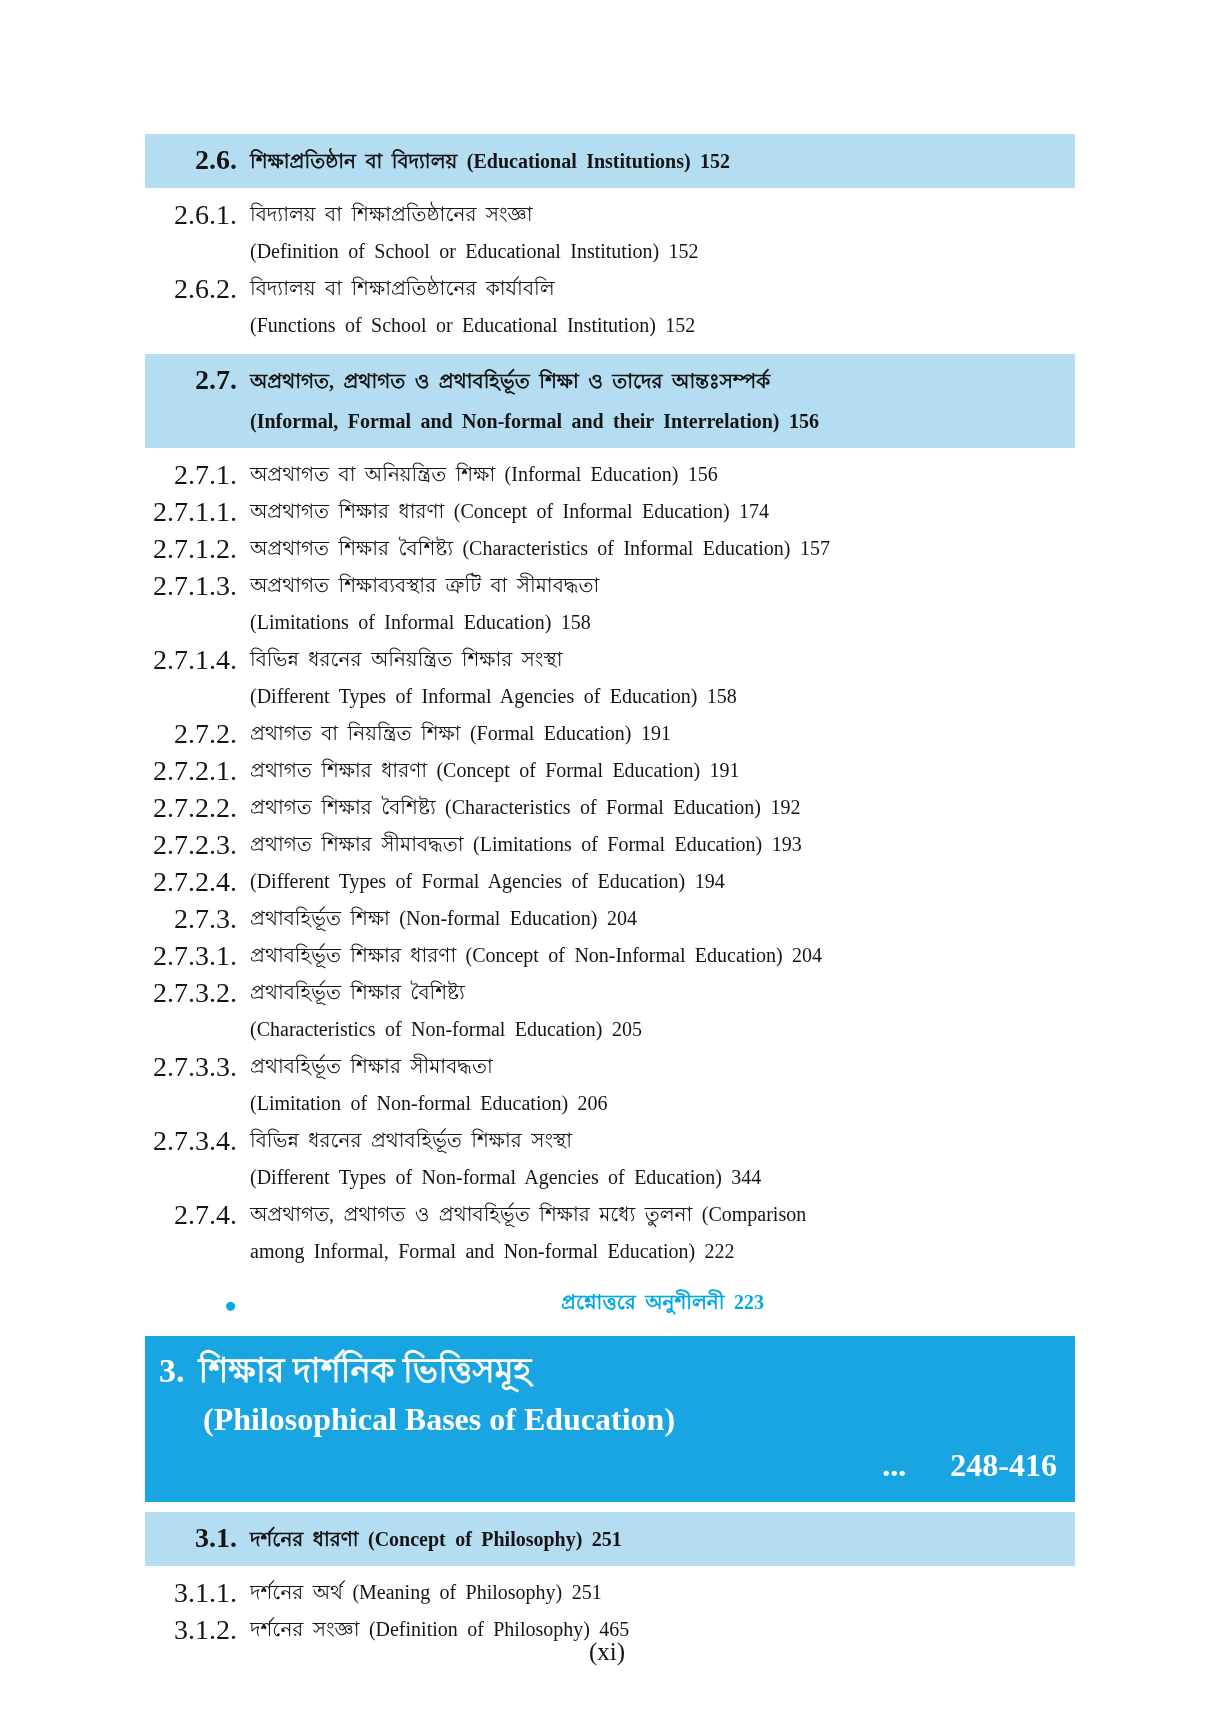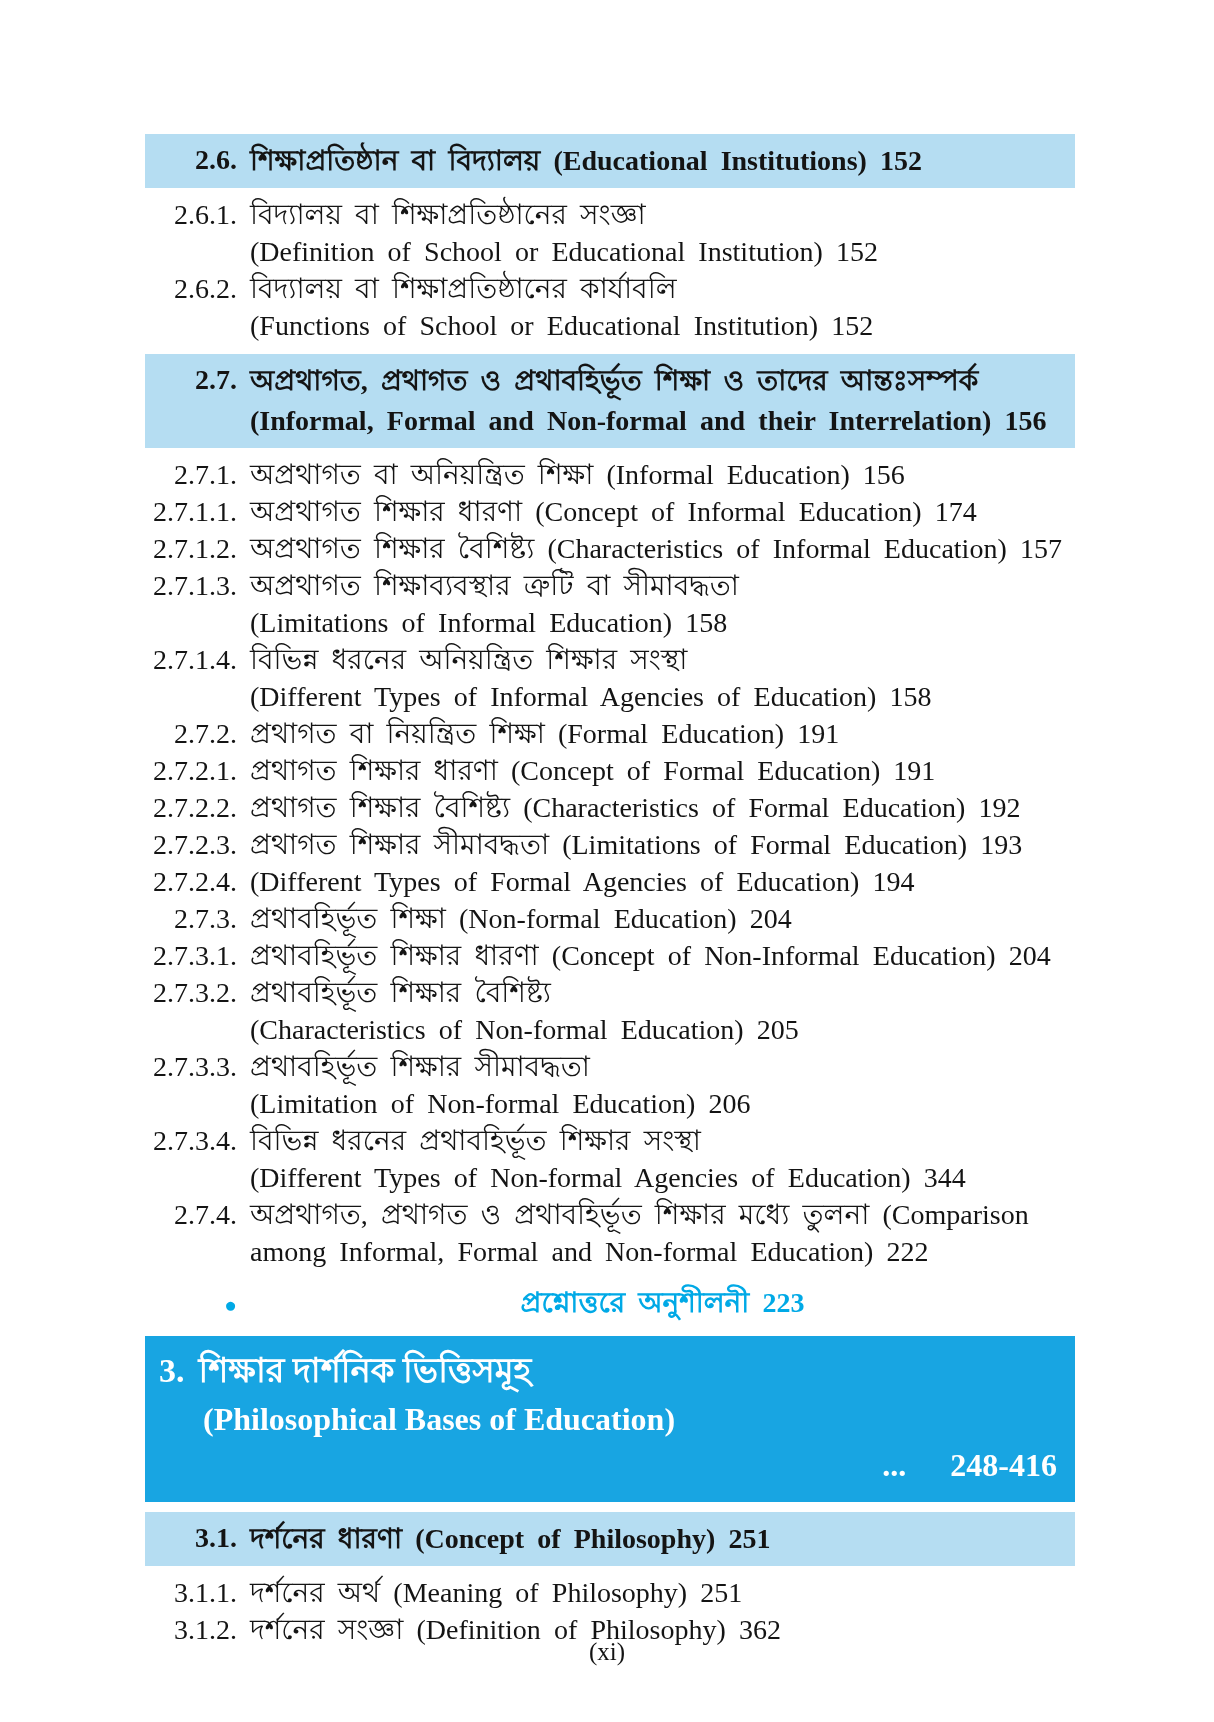--- a/index.html
+++ b/index.html
@@ -24,21 +24,21 @@
     flex: none;
     width: 92px;
     margin-right: 13px;
     text-align: right;
     font-size: 28px;
     line-height: 37px;
     white-space: nowrap;
   }
   .lines { flex: 1; min-width: 0; }
   .line {
-    font-size: 28px;
+    font-size: 20px;
     line-height: 37px;
     word-spacing: 0.22em;
     white-space: nowrap;
   }
   
   .bar {
     background: var(--highlight, #b5ddf2);
     font-weight: 700;
     padding: 7px 6px 7px 0;
     margin: 0 0 8px 0;
@@ -250,18 +250,18 @@
       </div>
       <div class="row">
         <span class="num">3.1.1.</span>
         <div class="lines">
           <div class="line">দর্শনের অর্থ (Meaning of Philosophy) 251</div>
         </div>
       </div>
       <div class="row">
         <span class="num">3.1.2.</span>
         <div class="lines">
-          <div class="line">দর্শনের সংজ্ঞা (Definition of Philosophy) 362</div>
+          <div class="line">দর্শনের সংজ্ঞা (Definition of Philosophy) 465</div>
         </div>
       </div>
     </div>
   <div class="footer">(xi)</div>
 </div>
 
 </body></html>

